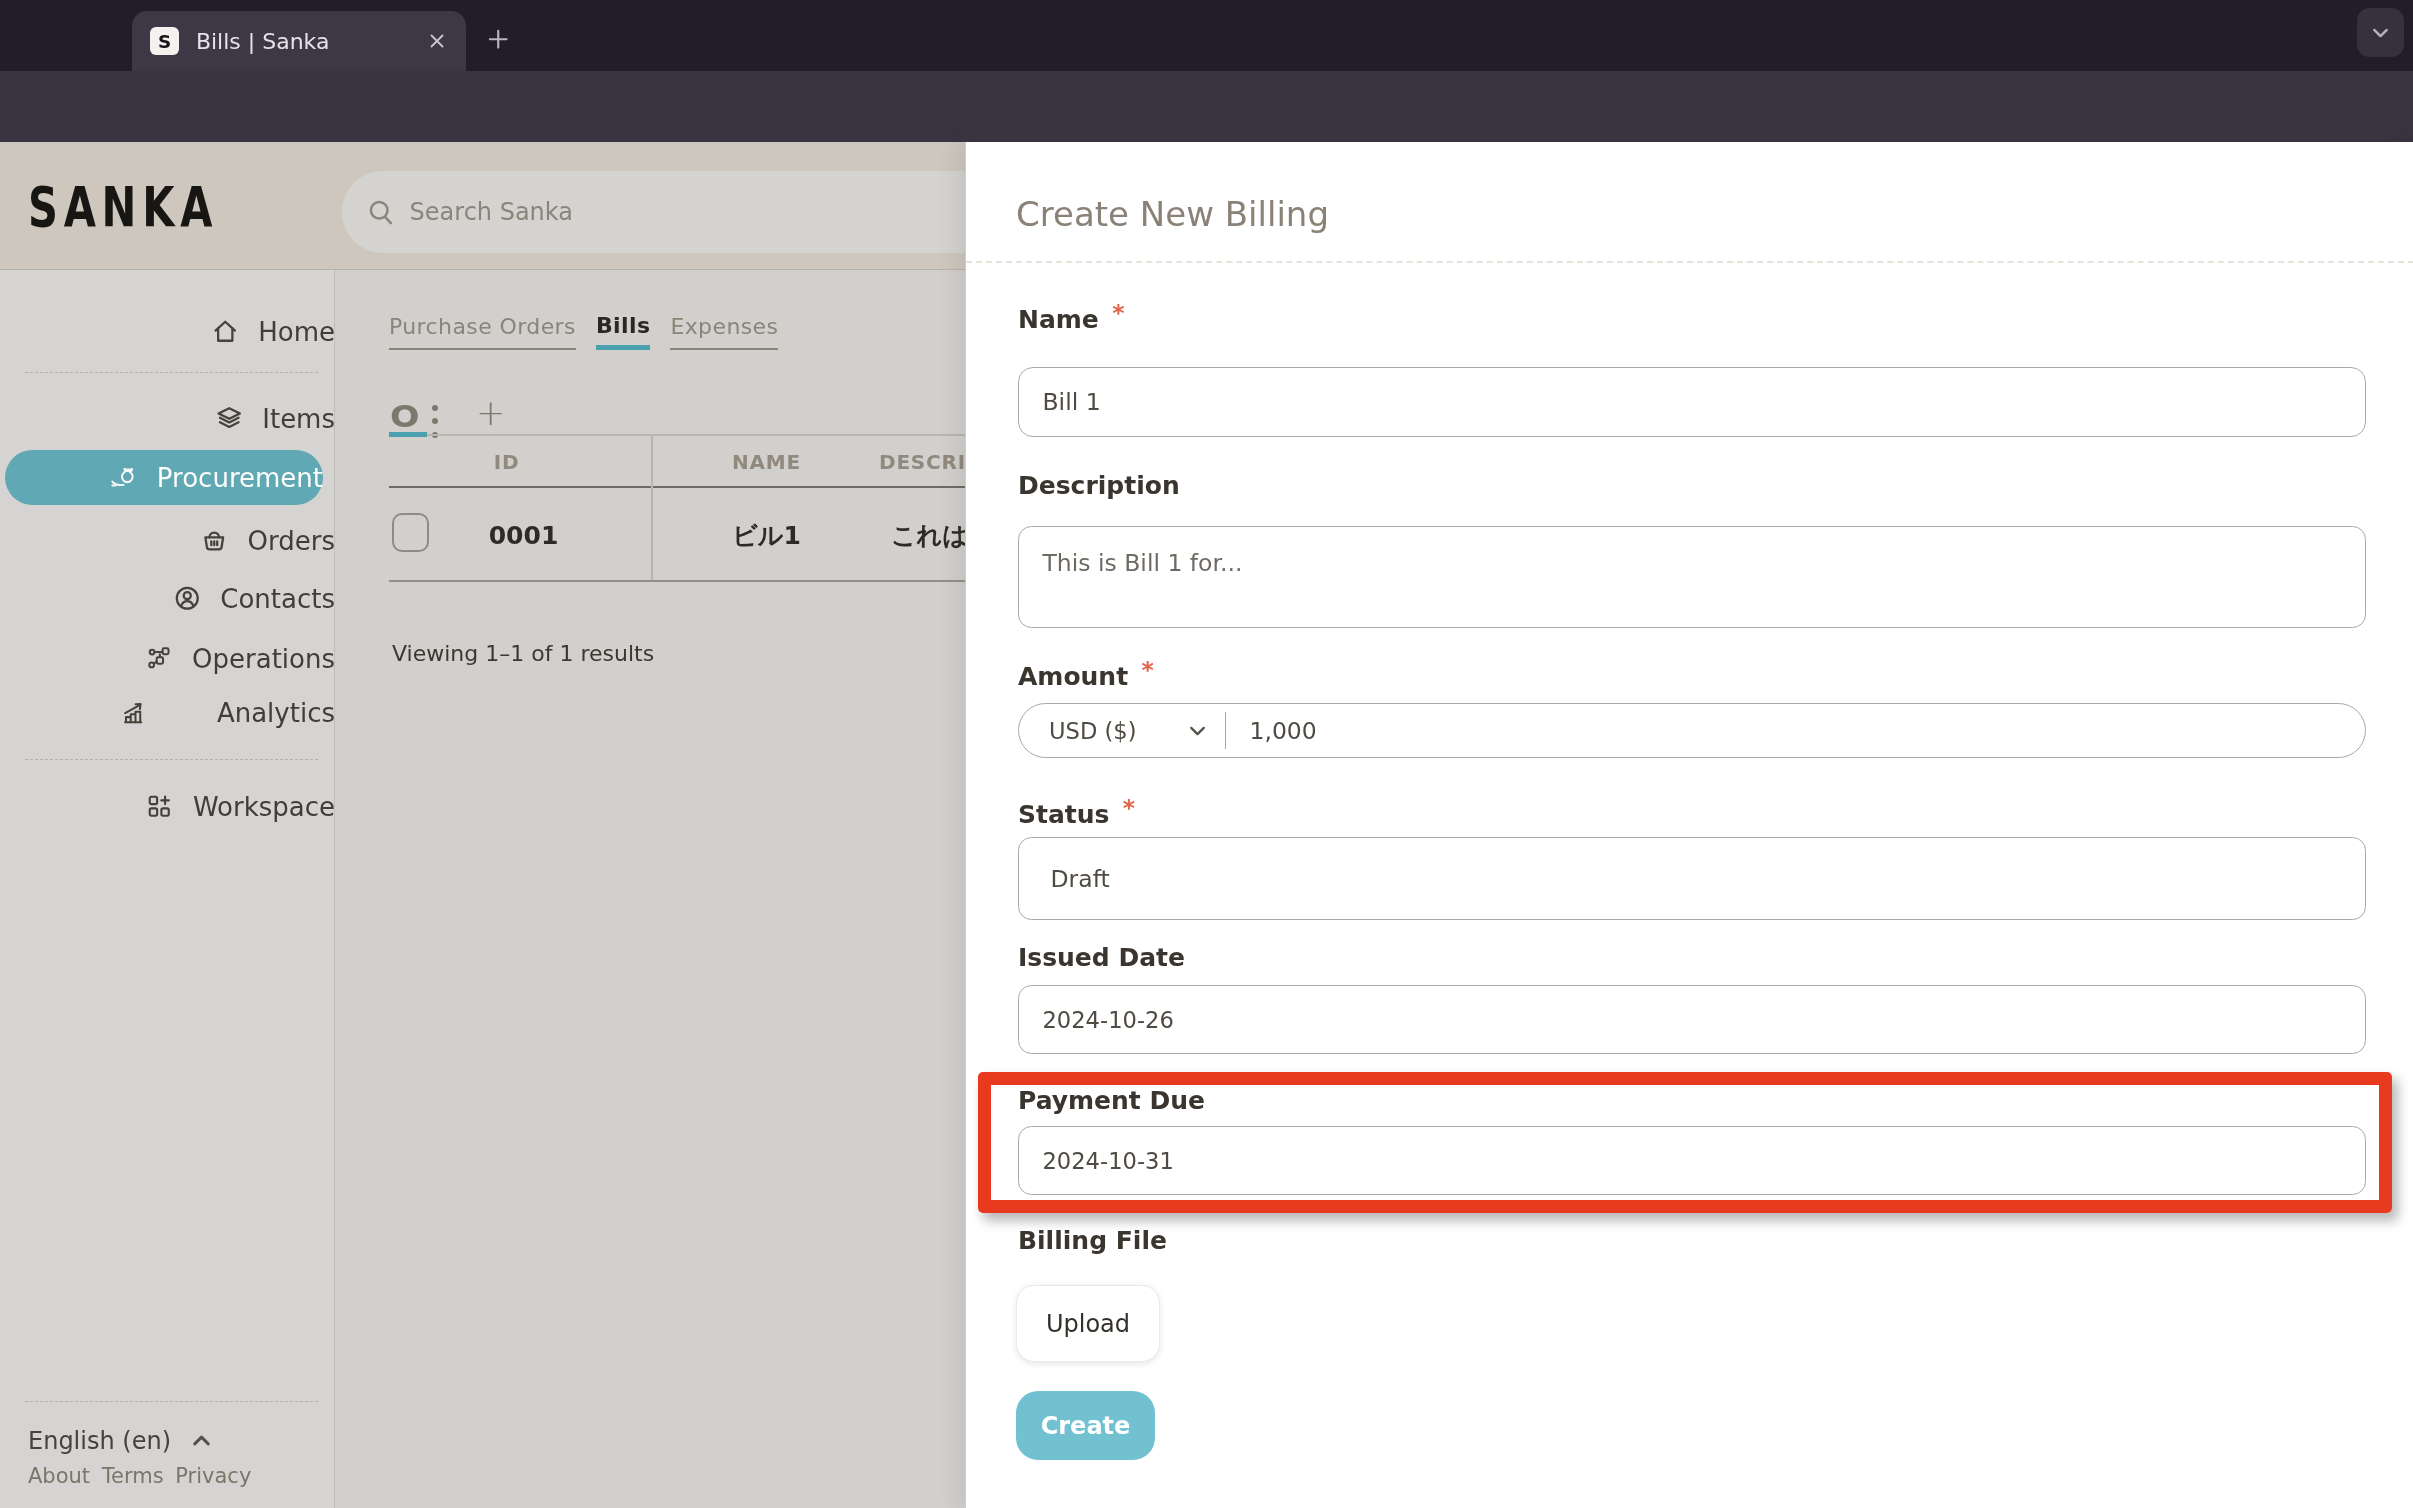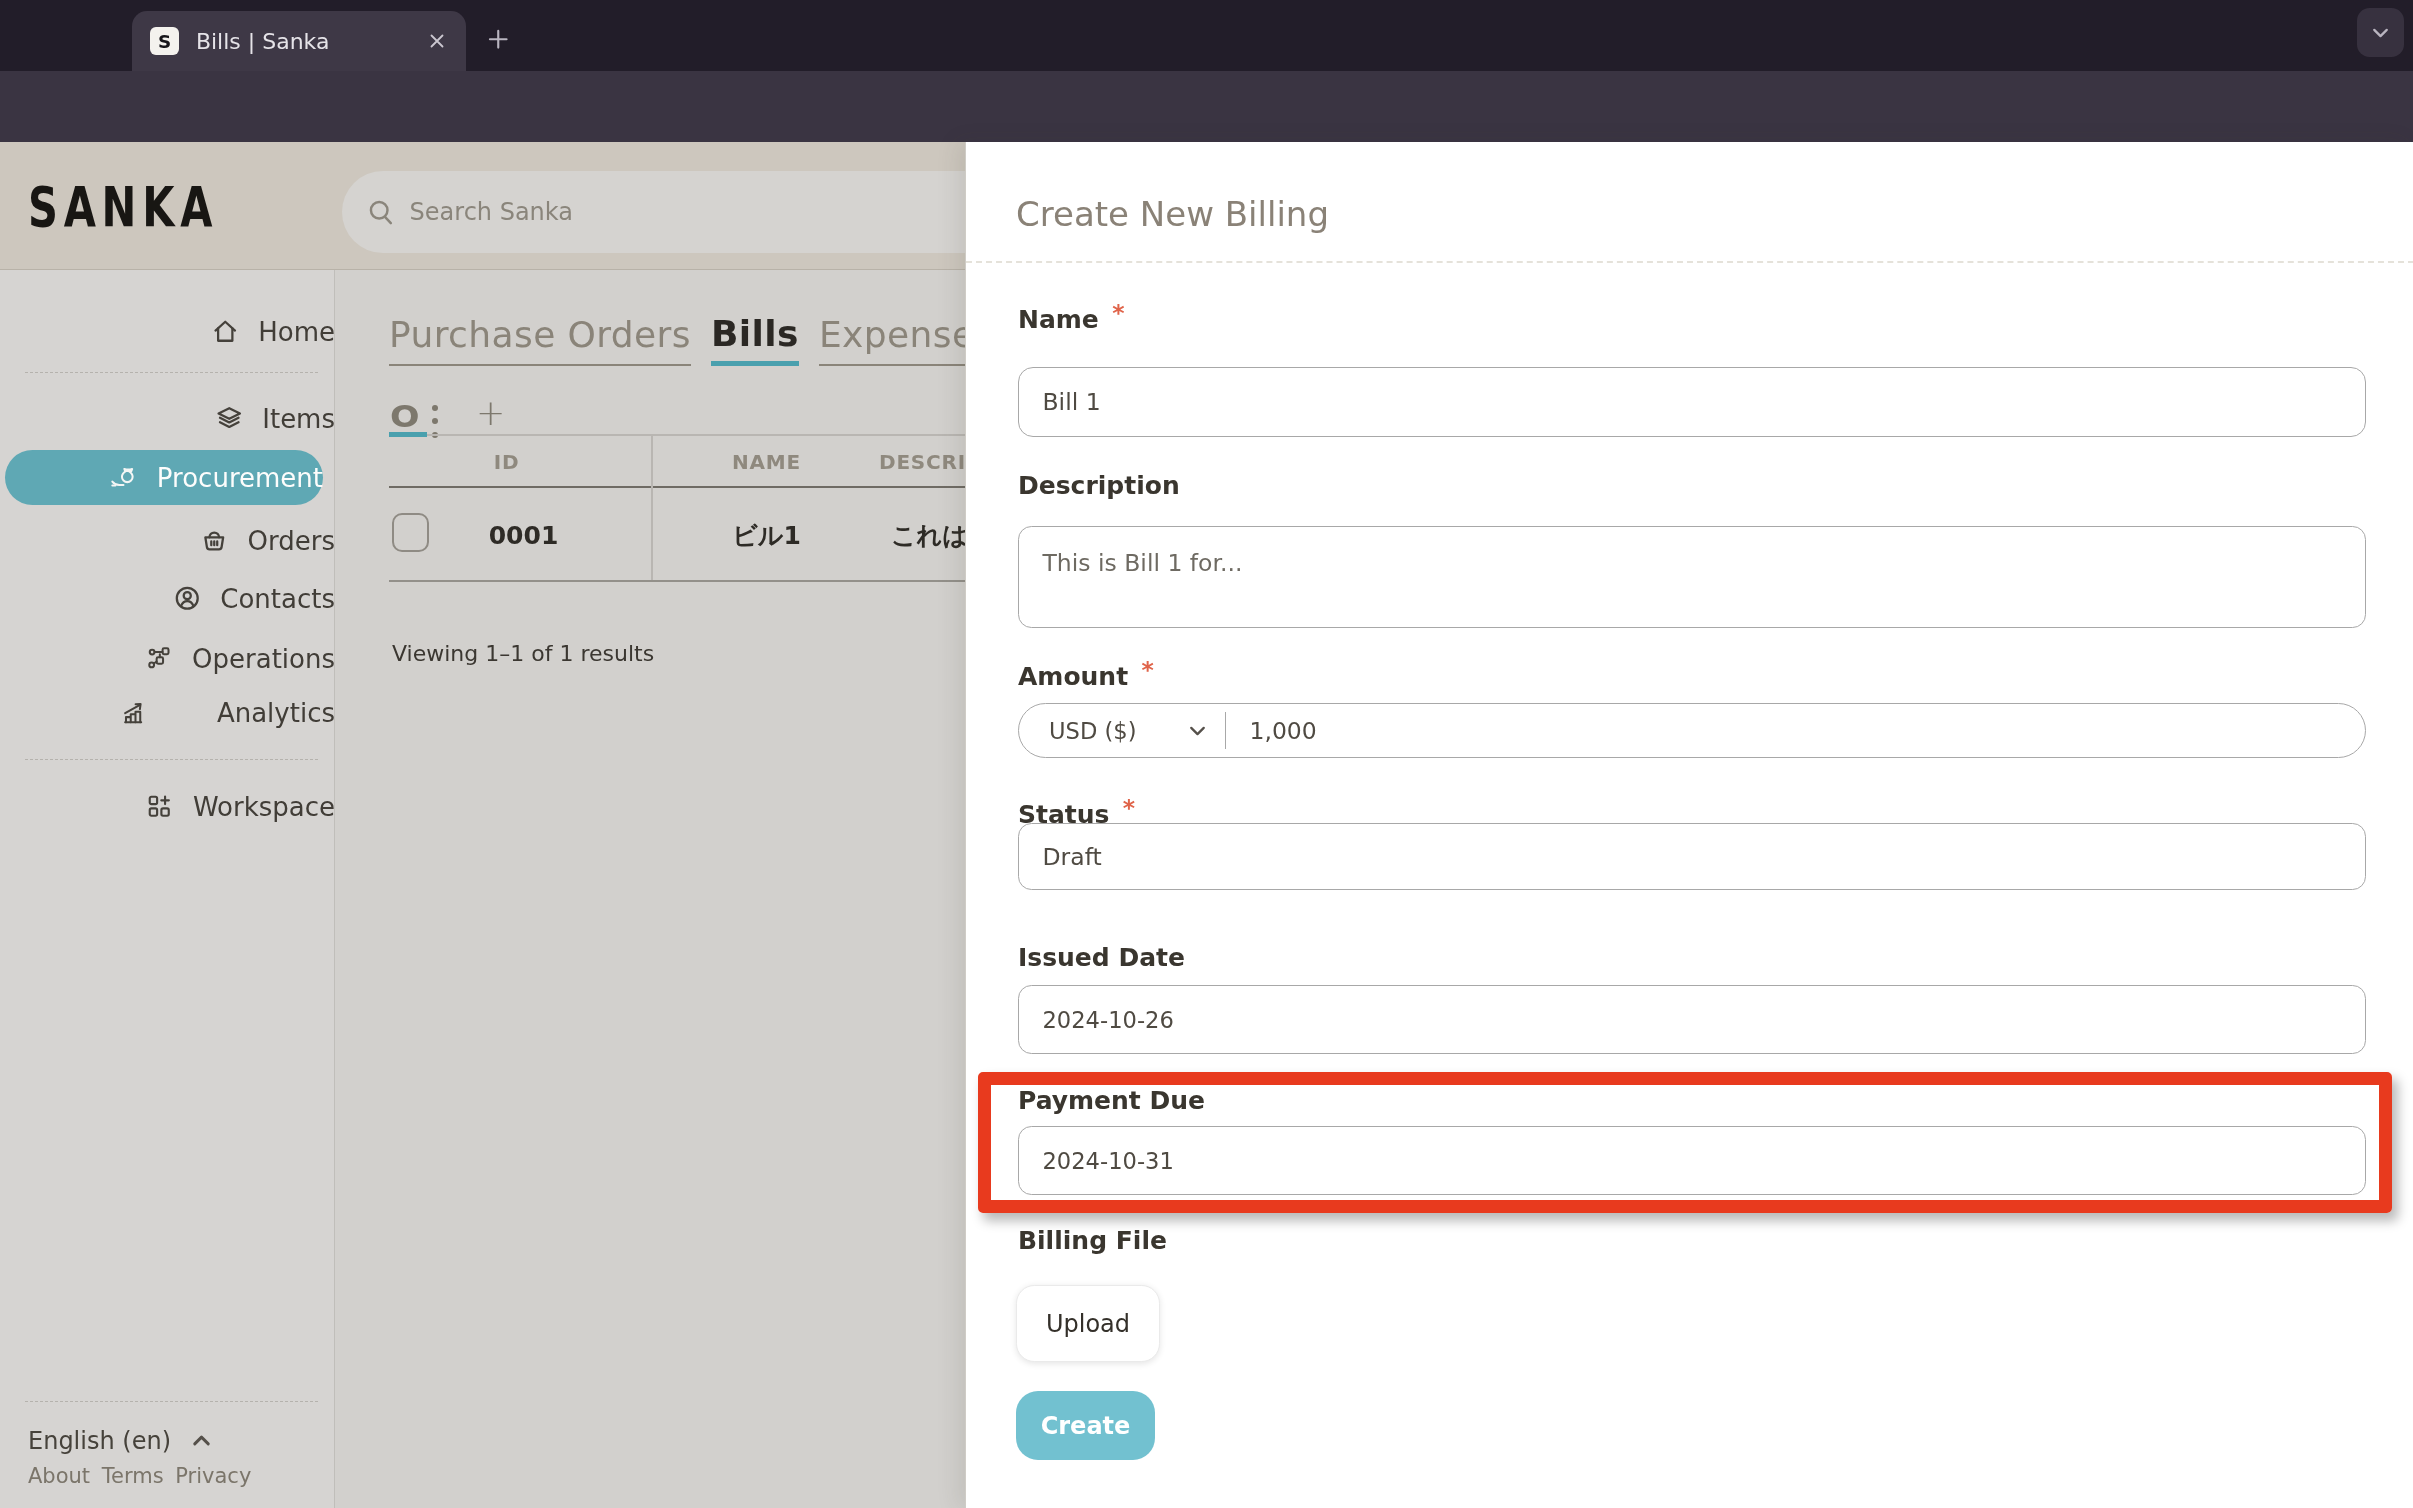--- a/index.html
+++ b/index.html
@@ -46,21 +46,21 @@
   .nav-item.active .nicon{color:#f4f6f5;}
   .sdash{position:absolute;left:25px;width:293px;border-top:1.7px dashed #b5b2ad;}
   .langrow{position:absolute;left:28px;display:flex;align-items:center;color:#46423b;font-size:24px;}
   .flinks{position:absolute;left:28px;display:flex;gap:11.7px;color:#7b756a;font-size:21px;}
 
   
   .main{position:absolute;left:335px;top:0;width:2078px;height:1366px;overflow:hidden;}
   .search-pill{position:absolute;left:6.7px;top:28.5px;width:1006px;height:82px;border-radius:41px;background:#d5d3d0;
     display:flex;align-items:center;color:#8a857b;}
   .ptabs{position:absolute;left:54px;top:171px;display:flex;column-gap:20px;align-items:flex-end;}
-  .ptab{font-size:36px;color:#8a8479;padding-bottom:9.2px;border-bottom:2.5px solid #8a8479;letter-spacing:0.4px;}
+  .ptab{font-size:22px;color:#8a8479;padding-bottom:9.2px;border-bottom:2.5px solid #8a8479;letter-spacing:0.4px;}
   .ptab.active{color:#2b2824;font-weight:bold;border-bottom:5px solid var(--tab-underline-teal);padding-bottom:6.7px;}
   .viewtab-o{position:absolute;left:55px;top:256px;font-size:31px;font-weight:bold;color:#7d786d;transform:scaleX(1.12);transform-origin:left;}
   .tkebab{position:absolute;left:97px;top:263px;}
   .tkebab i{display:block;width:5.9px;height:5.9px;border-radius:50%;background:#7d786d;margin:0 0 7.5px 0;}
   .tplus{position:absolute;left:141px;top:251px;font-size:35px;font-weight:300;color:#7d786d;}
   .hline{position:absolute;height:1.7px;}
   .vline{position:absolute;width:1.7px;}
   .th{position:absolute;font-size:20px;font-weight:bold;letter-spacing:0.8px;color:#8f897e;}
   .td{position:absolute;font-size:25px;font-weight:bold;color:#2e2b26;}
   .checkbox{position:absolute;left:57px;top:371px;width:37px;height:39px;border-radius:10px;border:2.5px solid #8f8b84;box-sizing:border-box;}
@@ -355,21 +355,21 @@
           <span style="margin-left:auto;margin-right:15px;">
             <svg width="25" height="25" viewBox="0 0 24 24" fill="none" stroke="#55504a" stroke-width="2.2" stroke-linecap="round" stroke-linejoin="round">
                 <path d="M6 9.5l6 6 6-6"></path>
               </svg>
           </span>
         </div>
         <span style="padding-left:23.5px;">1,000</span>
       </div>
 
       <div class="lbl" style="top:658px;"><span>Status</span><span class="ast">*</span></div>
-      <div class="inp" style="top:681px;height:67px;">
+      <div class="inp" style="top:695px;height:83px;padding-left:8px;">
         <span class="pad">Draft</span>
       </div>
 
       <div class="lbl" style="top:801px;">Issued Date</div>
       <div class="inp" style="top:843px;height:69px;font-size:22.6px;">
         <span class="pad">2024-10-26</span>
       </div>
 
       <div class="lbl" style="top:944px;">Payment Due</div>
       <div class="inp" style="top:984px;height:69px;font-size:22.6px;">

